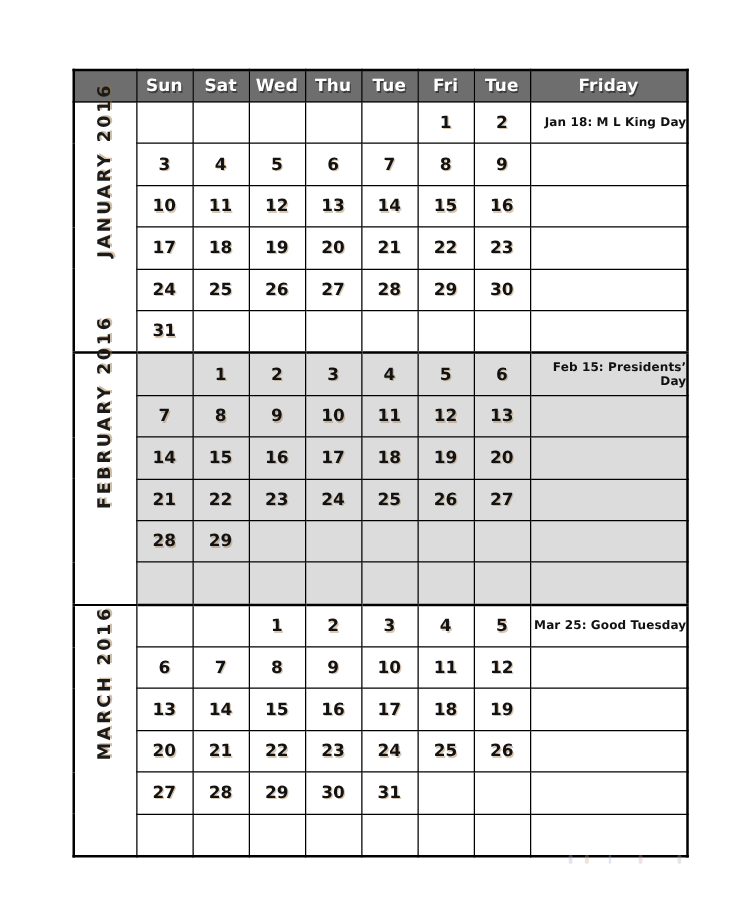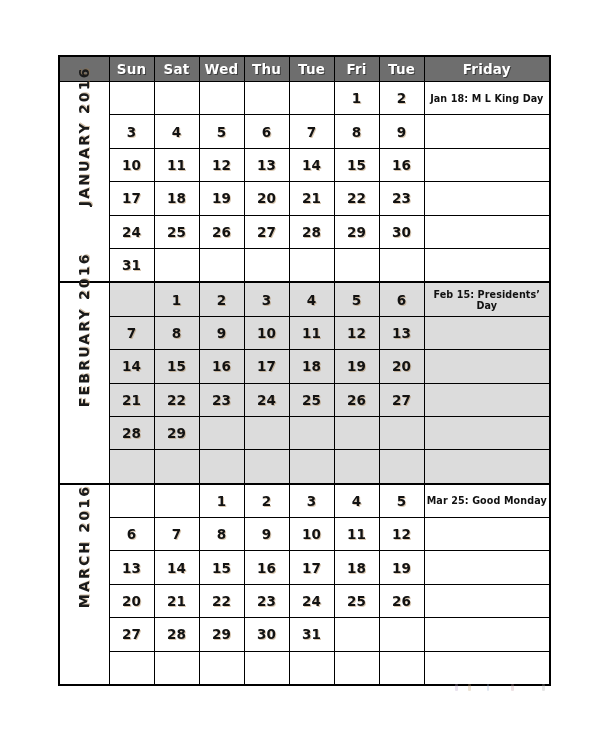--- a/index.html
+++ b/index.html
@@ -93,21 +93,21 @@
     font-weight: bold;
     color: #121212;
     background: #ffffff;
     text-shadow: 1px 1px 0 rgba(160,115,60,0.40);
   }
 
   
   td.notes {
     background: #ffffff;
     vertical-align: middle;
-    text-align: center;
+    text-align: right;
     padding-left: 5px;
     font-size: 9.6px;
     font-weight: bold;
     color: #111111;
     letter-spacing: 0.1px;
   }
 
   
   tbody.shaded td.day,
   tbody.shaded td.notes {
@@ -309,21 +309,21 @@
             <td class="month-label" rowspan="6">
               <span class="rot">MARCH 2016</span>
             </td>
             <td class="day"></td>
             <td class="day"></td>
             <td class="day">1</td>
             <td class="day">2</td>
             <td class="day">3</td>
             <td class="day">4</td>
             <td class="day">5</td>
-            <td class="notes">Mar 25: Good Monday</td>
+            <td class="notes">Mar 25: Good Tuesday</td>
           </tr>
           <tr>
             <td class="day">6</td>
             <td class="day">7</td>
             <td class="day">8</td>
             <td class="day">9</td>
             <td class="day">10</td>
             <td class="day">11</td>
             <td class="day">12</td>
             <td class="notes"></td>

